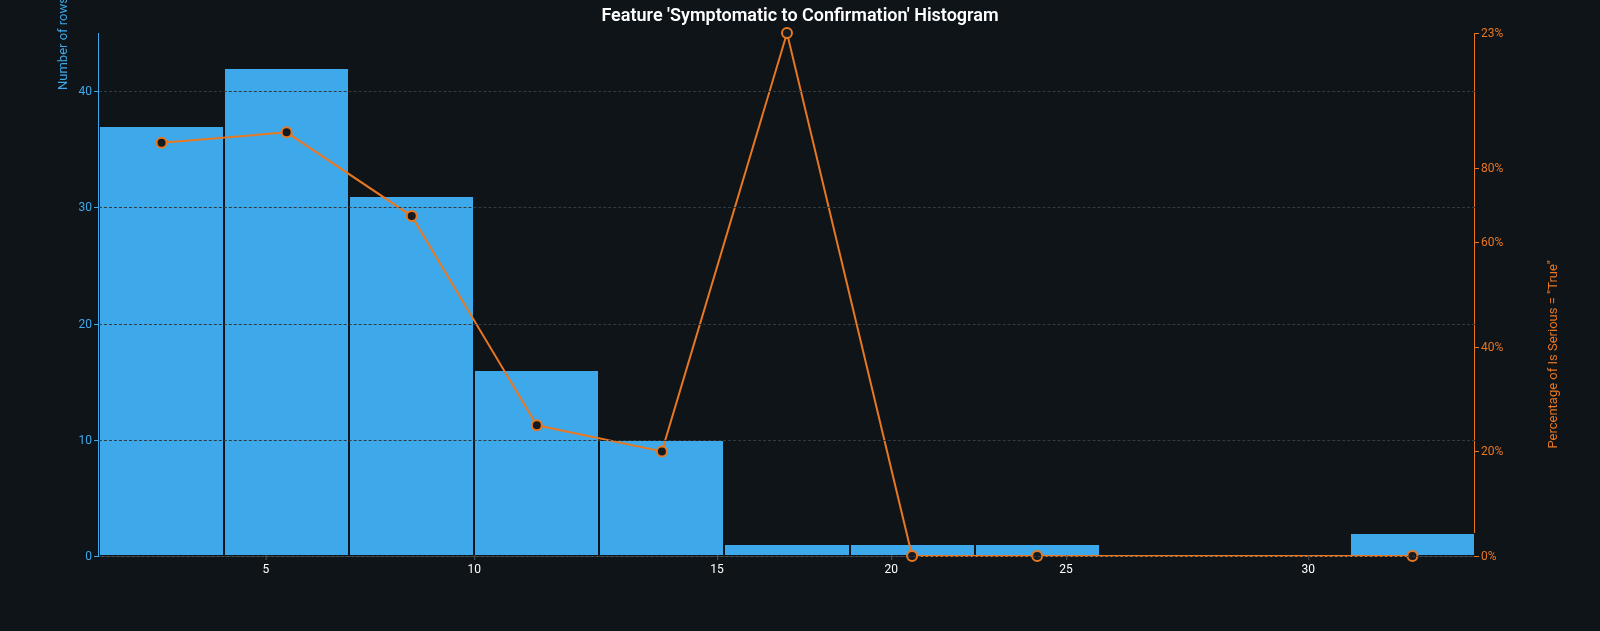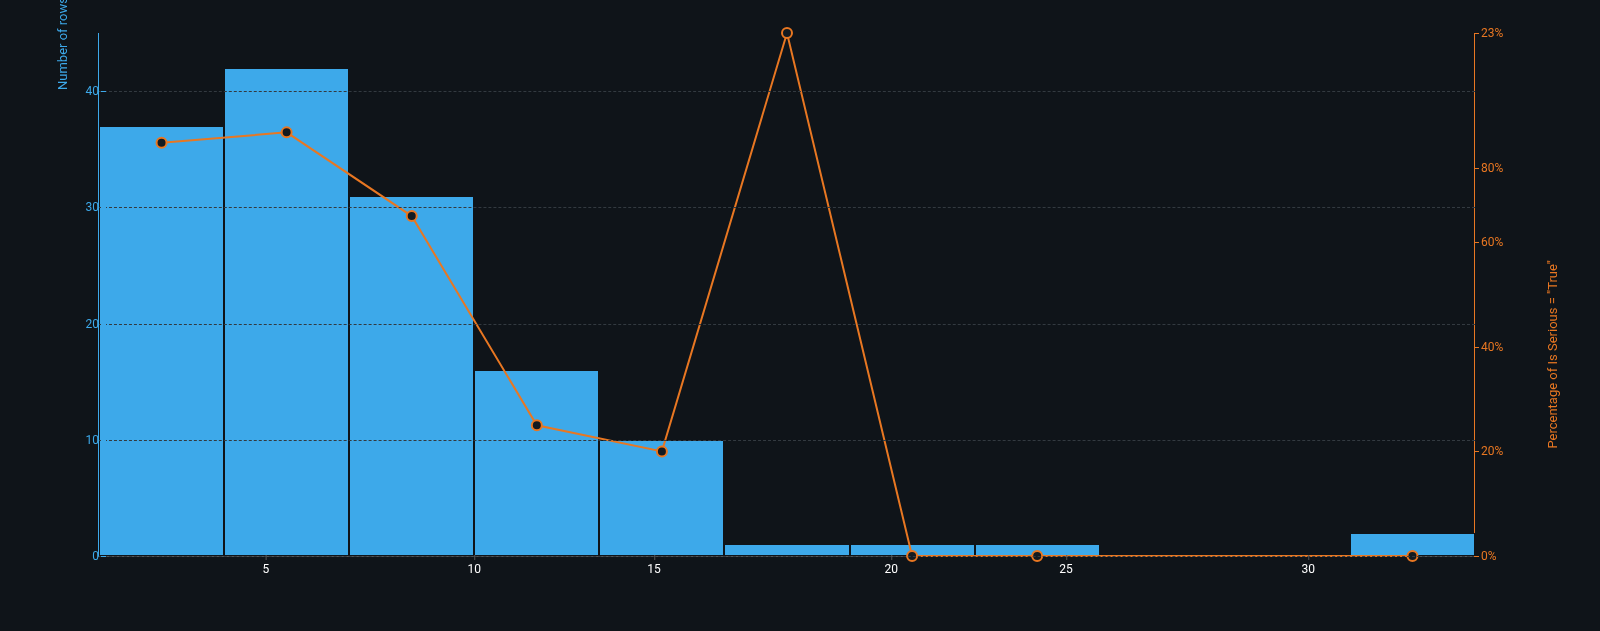--- a/index.html
+++ b/index.html
@@ -71,21 +71,21 @@
   }
   .plot .yr-axis-line {
     position: absolute;
     right: 0; top: 0; bottom: 0;
     width: 0;
     border-right: 1px solid #e87722;
   }
   .tick-l {
     position: absolute;
     right: 100%;
-    margin-right: 0;
+    margin-right: 7px;
     transform: translateY(-50%);
     font-size: 12px;
     color: #3da9ea;
     white-space: nowrap;
   }
   .tick-l::after {
     content: "";
     position: absolute;
     left: 100%;
     top: 50%;
@@ -155,20 +155,21 @@
   .pt {
     fill: #131a20;
     stroke: #e87722;
     stroke-width: 2;
   }
 </style>
 </head>
 <body>
 
 <div class="chart-wrap">
+  <div class="title">Feature 'Symptomatic to Confirmation' Histogram</div>
   <div class="yl-label">Number of rows</div>
   <div class="yr-label">Percentage of Is Serious = "True"</div>
 
   <div class="plot" id="plot">
     <div class="yr-axis-line"></div>
 
     <div class="bars">
         <div class="bar" style="left: 0px; width: 125.091px; height: 430.022px;"></div>
         <div class="bar" style="left: 125.091px; width: 125.091px; height: 488.133px;"></div>
         <div class="bar" style="left: 250.182px; width: 125.091px; height: 360.289px;"></div>
@@ -203,18 +204,18 @@
       <div class="grid" style="top: 58.1111px;"></div>
       <div class="tick-l" style="top: 58.1111px;">40</div>
       <div class="tick-r" style="top: 523px;">0%</div>
       <div class="tick-r" style="top: 418.4px;">20%</div>
       <div class="tick-r" style="top: 313.8px;">40%</div>
       <div class="tick-r" style="top: 209.2px;">60%</div>
       <div class="tick-r" style="top: 104.6px; margin-top: 30px;">80%</div>
       <div class="tick-r" style="top: 0px;">23%</div>
       <div class="tick-x" style="left: 166.788px;">5</div>
       <div class="tick-x" style="left: 375.273px;">10</div>
-      <div class="tick-x" style="left: 555px;">15</div>
+      <div class="tick-x" style="left: 618px;">15</div>
       <div class="tick-x" style="left: 792.242px;">20</div>
       <div class="tick-x" style="left: 967px;">25</div>
       <div class="tick-x" style="left: 1209.21px;">30</div>
     </div>
 </div>
 
 </body></html>

